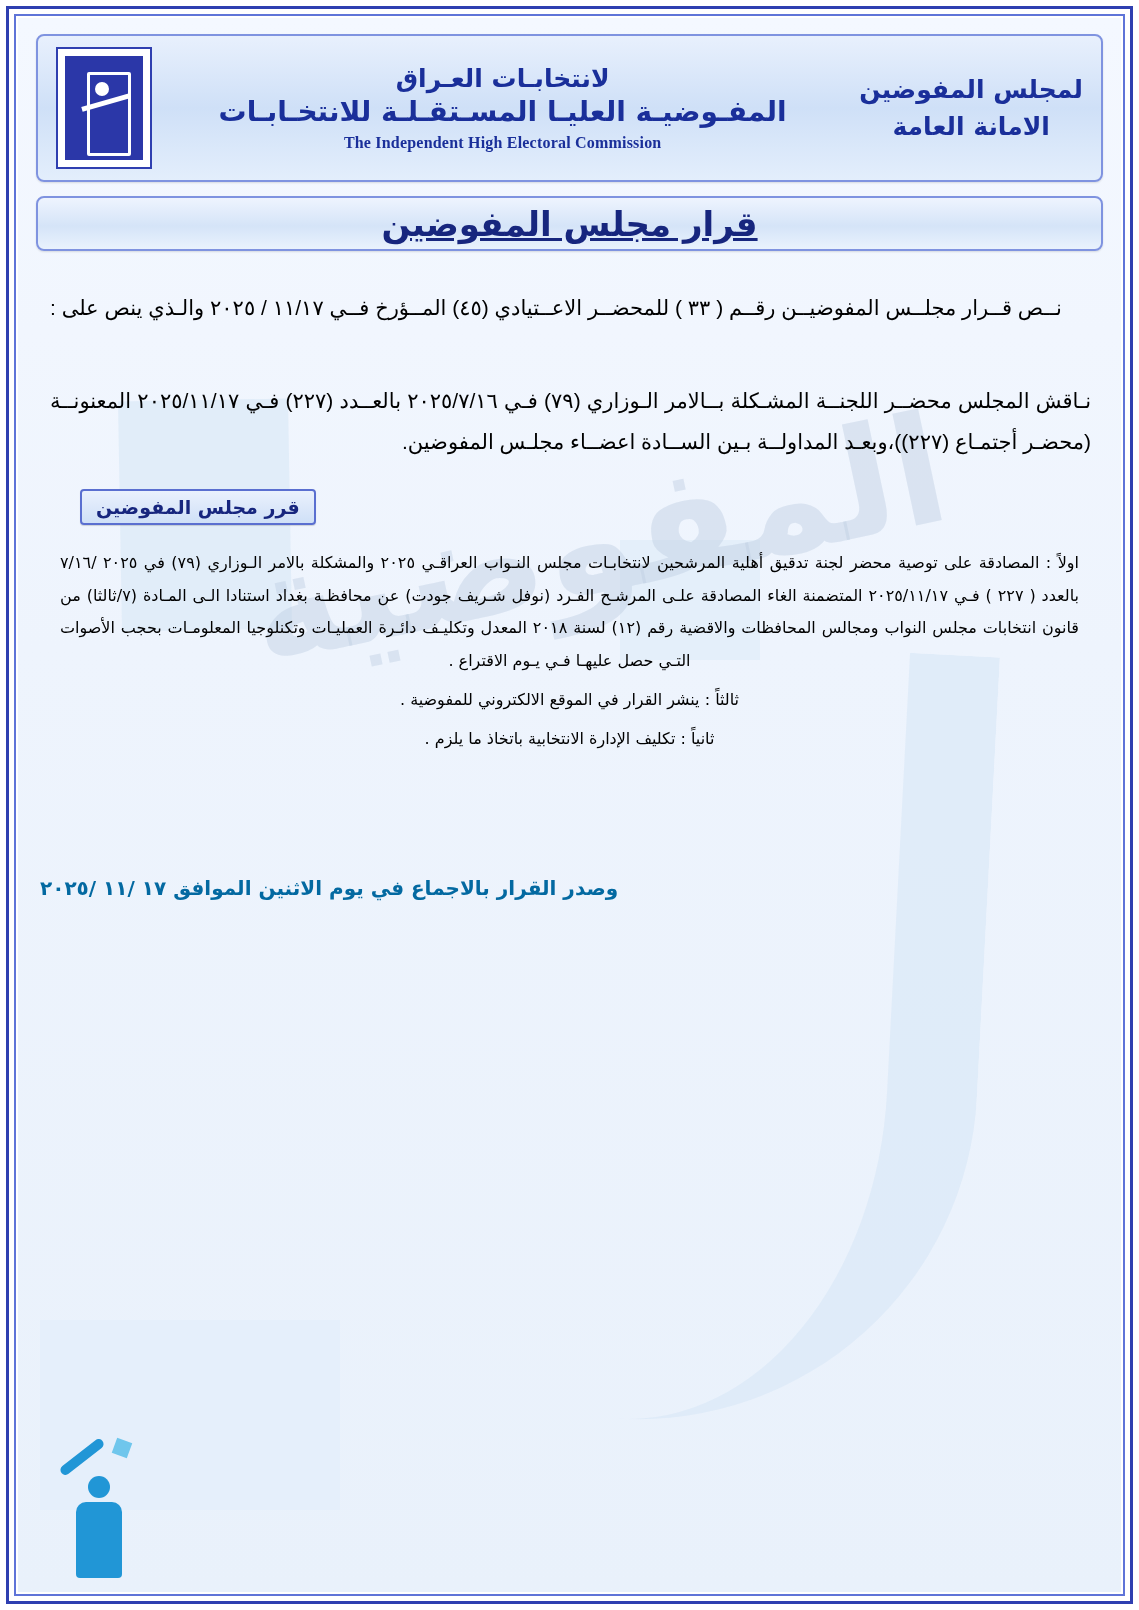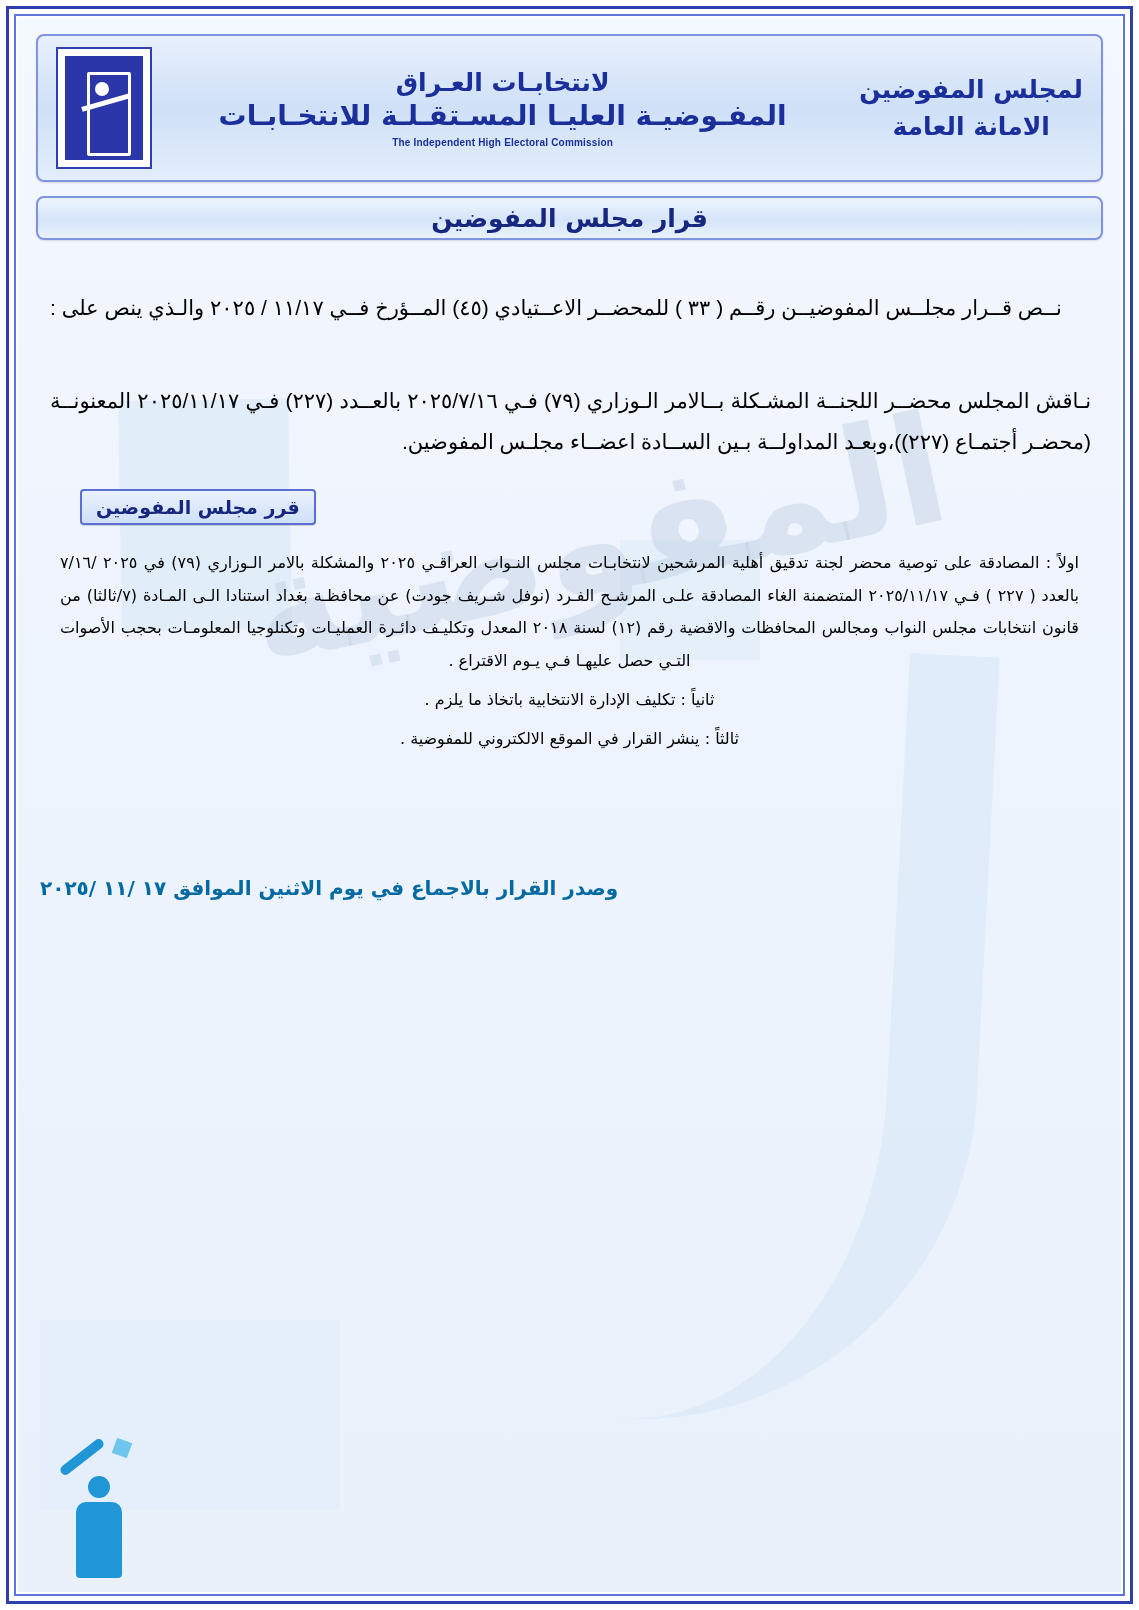--- a/index.html
+++ b/index.html
@@ -160,58 +160,59 @@
     letter-spacing: 1px;
     font-family: "DejaVu Sans", sans-serif;
   }
   .ct-ku {
     font-size: 17px;
     font-weight: bold;
     margin-top: 2px;
     font-family: "DejaVu Sans", sans-serif;
   }
   .ct-en {
-    font-size: 10px;
+    font-size: 16px;
     font-weight: bold;
     margin-top: 4px;
     letter-spacing: 0.2px;
-    font-family: Liberation Sans, sans-serif;
+    font-family: Liberation Serif, serif;
     direction: ltr;
   }
   .right-titles {
     flex: 0 0 auto;
     text-align: center;
     color: #1a2f9a;
     font-family: "DejaVu Sans", sans-serif;
     font-weight: bold;
     font-size: 25px;
     line-height: 1.5;
     padding-left: 10px;
     min-width: 220px;
   }
 
   
   .title-bar {
     position: absolute;
     left: 36px;
     right: 36px;
     top: 196px;
-    height: 44px;
+    height: 55px;
     border: 2px solid #7f93e0;
     border-radius: 8px;
     background: linear-gradient(180deg, #eef4fe 0%, #d5e4f8 55%, #e9f2fd 100%);
     box-shadow: 0 1px 2px rgba(0,0,0,0.12);
     box-sizing: border-box;
     display: flex;
     align-items: center;
     justify-content: center;
     color: #17267e;
     font-family: "DejaVu Sans", sans-serif;
     font-weight: bold;
-    font-size: 25px;
+    font-size: 34px;
+    text-decoration: underline;
   }
 
   
   .content {
     position: absolute;
     left: 40px;
     right: 40px;
     top: 282px;
     bottom: 40px;
   }
@@ -363,22 +364,22 @@
     <p class="para p1">نــص قــرار مجلــس المفوضيــن رقــم ( ٣٣ ) للمحضــر الاعــتيادي (٤٥) المــؤرخ فــي  ١١/١٧ / ٢٠٢٥ والـذي ينص على :</p>
 
     <p class="para p2">نـاقش المجلس محضــر اللجنــة المشـكلة بــالامر الـوزاري (٧٩) فـي ٢٠٢٥/٧/١٦ بالعــدد (٢٢٧) فـي ٢٠٢٥/١١/١٧ المعنونــة (محضـر أجتمـاع (٢٢٧))،وبعـد المداولــة بـين الســادة اعضــاء مجلـس المفوضين.</p>
 
     <div class="badge-row">
       <span class="badge">قرر مجلس المفوضين</span>
     </div>
 
     <div class="decision-body">
       <div class="clause c1">اولاً : المصادقة على توصية محضر لجنة تدقيق أهلية المرشحين لانتخابـات مجلس النـواب العراقـي ٢٠٢٥ والمشكلة بالامر الـوزاري (٧٩) في ٢٠٢٥ /٧/١٦ بالعدد ( ٢٢٧  ) فـي ٢٠٢٥/١١/١٧ المتضمنة الغاء المصادقة علـى المرشـح الفـرد (نوفل شـريف جودت) عن محافظـة بغداد استنادا الـى المـادة (٧/ثالثا) من قانون انتخابات مجلس النواب ومجالس المحافظات والاقضية رقم (١٢) لسنة ٢٠١٨ المعدل وتكليـف دائـرة العمليـات وتكنلوجيا المعلومـات بحجب الأصوات التـي حصل عليهـا فـي يـوم الاقتراع .</div>
+      <div class="clause c3">ثالثاً : ينشر القرار في الموقع الالكتروني للمفوضية .</div>
       <div class="clause c2">ثانياً :  تكليف الإدارة الانتخابية باتخاذ ما يلزم .</div>
-      <div class="clause c3">ثالثاً : ينشر القرار في الموقع الالكتروني للمفوضية .</div>
     </div>
 
     <div class="closing">وصدر القرار بالاجماع في يوم الاثنين الموافق   ١٧ /١١ /٢٠٢٥</div>
   </div>
 
   <div class="bottom-mark">
     <div class="bm-spark"></div>
     <div class="bm-arm"></div>
     <div class="bm-head"></div>
     <div class="bm-body"></div>

